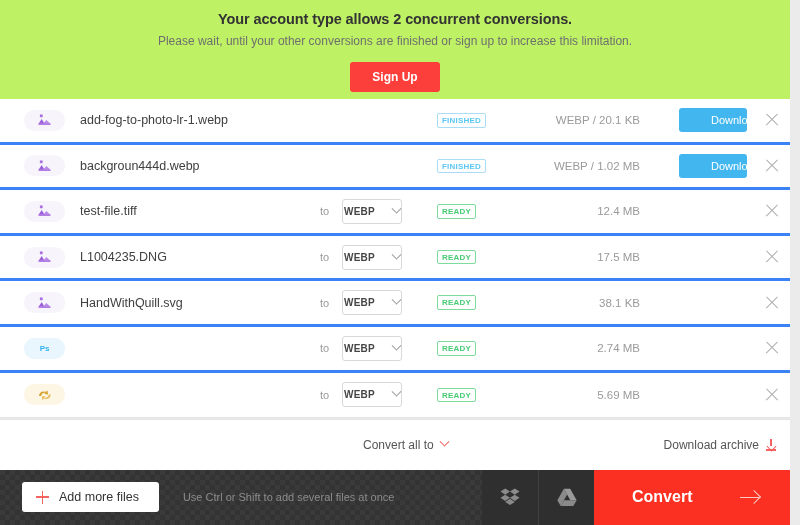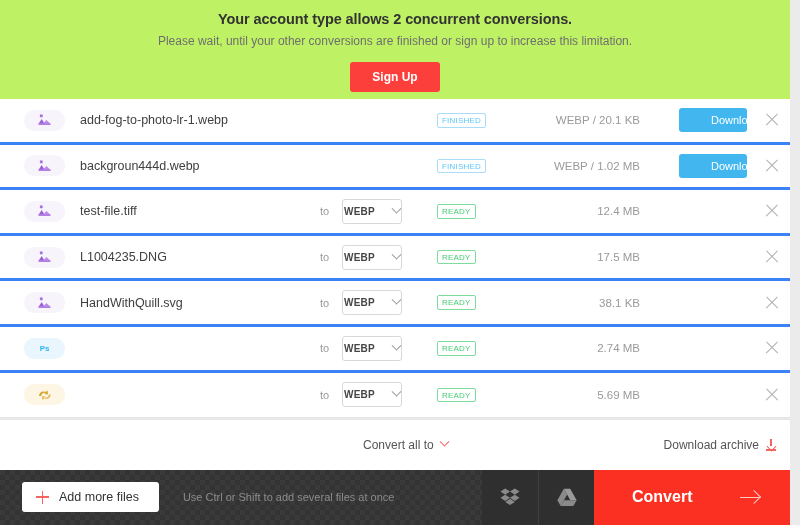--- a/index.html
+++ b/index.html
@@ -118,21 +118,21 @@
   }
 
   .badge {
     position: absolute;
     left: 437px;
     font-size: 8px;
     letter-spacing: 0.2px;
     padding: 2px 4px 1.5px 4px;
     border-radius: 2px;
     line-height: 9px;
-    font-weight: normal;
+    font-weight: bold;
   }
   .badge-finished { color: #5cc7f5; border: 1px solid #a9ddf7; }
   .badge-ready { color: #49cc76; border: 1px solid #7ddb9c; }
 
   .size {
     position: absolute;
     left: 530px; width: 110px;
     text-align: right;
     font-size: 11.5px;
     color: #9a9a9a;

